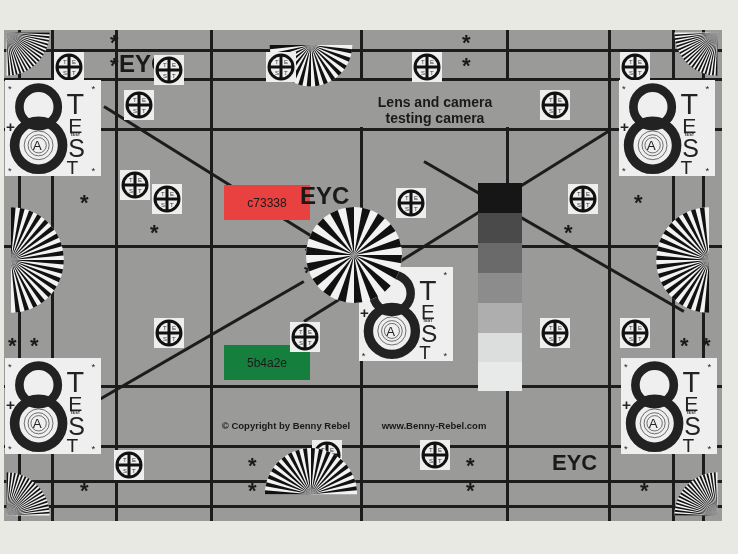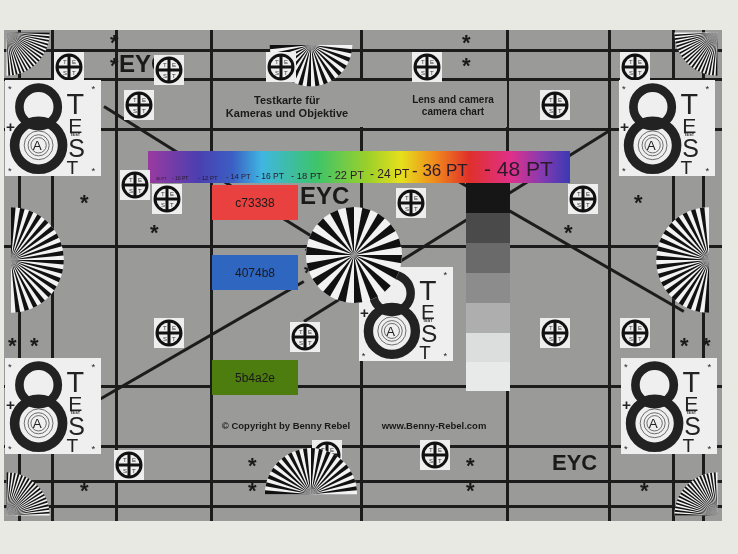--- a/index.html
+++ b/index.html
@@ -1,18 +1,18 @@
 <!DOCTYPE html>
 <html><head>
 <meta charset="utf-8">
 <style>
   html, body { margin:0; padding:0; }
   body { width:738px; height:554px; background:#e9e9e4; position:relative; overflow:hidden; font-family:"Liberation Sans", sans-serif; }
   .chart { position:absolute; left:4px; top:30px; width:718px; height:491px; background:#9a9a99; overflow:hidden; }
-  .abs { position:absolute; }
+  .abs { position:absolute;margin-left:12px; }
   .hline { position:absolute; height:3px; background:#1c1c1c; }
   .vline { position:absolute; width:3px; background:#1c1c1c; }
   .diag { position:absolute; height:3px; background:#1c1c1c; transform-origin:0 50%; }
   .txt { position:absolute; color:#1a1a1a; font-weight:bold; text-align:center; line-height:1.15; }
   .eyc { position:absolute; font-weight:bold; color:#1a1a1a; font-size:24px; letter-spacing:0px; }
   .star { position:absolute; color:#1a1a1a; font-size:22px; font-weight:bold; line-height:1; }
   .tmark { position:absolute; width:30px; height:30px; background:#eee; }
   .tmark svg { width:100%; height:100%; display:block; }
   .big8 { position:absolute; background:#efefef; }
   .big8 svg { width:100%; height:100%; display:block; }
@@ -46,50 +46,31 @@
   <div class="vline" style="left:604px;top:0;height:491px;"></div>
   <div class="vline" style="left:668px;top:0;height:491px;"></div>
   <div class="vline" style="left:698px;top:0;height:491px;"></div>
 
   <div class="diag" style="left:100px;top:75px;width:330px;transform:rotate(32deg);"></div>
   <div class="diag" style="left:300px;top:290px;width:360px;transform:rotate(-32deg);"></div>
   <div class="diag" style="left:40px;top:400px;width:300px;transform:rotate(-30deg);"></div>
   <div class="diag" style="left:420px;top:130px;width:300px;transform:rotate(30deg);"></div>
 
   <div class="abs" style="left:209px;top:51px;width:294px;height:46px;background:#9a9a99;"></div>
-  <div class="txt" style="left:210px;top:64px;width:146px;font-size:11px;">
-    <div>Testkarte für</div>
-    <div>Kameras und Objektive</div>
+  <div class="txt" style="left:359px;top:64px;width:144px;font-size:14px;">
+    <div>Lens and camera</div>
+    <div>testing camera</div>
   </div>
-  <div class="txt" style="left:377px;top:64px;width:144px;font-size:10px;">
-    <div>Lens and camera</div>
-    <div>camera chart</div>
-  </div>
-
-  <div class="rainbow">
-    <span class="pt" style="left:8px;font-size:4px;">36 PT</span>
-    <span class="pt" style="left:24px;font-size:5px;">- 10 PT</span>
-    <span class="pt" style="left:50px;font-size:6px;">- 12 PT</span>
-    <span class="pt" style="left:78px;font-size:7.5px;">- 14 PT</span>
-    <span class="pt" style="left:108px;font-size:8.5px;">- 16 PT</span>
-    <span class="pt" style="left:143px;font-size:9.5px;">- 18 PT</span>
-    <span class="pt" style="left:180px;font-size:11px;">- 22 PT</span>
-    <span class="pt" style="left:222px;font-size:12px;">- 24 PT</span>
-    <span class="pt" style="left:264px;font-size:17px;">- 36 PT</span>
-    <span class="pt" style="left:336px;font-size:21px;">- 48 PT</span>
-  </div>
+
 
   <div class="abs" style="left:208px;top:155px;width:86px;height:210px;">
     <div class="swatch" style="top:0;background:#e8413f;">
         <span>c73338</span>
       </div>
-    <div class="swatch" style="top:70px;background:#2f66c0;">
-        <span>4074b8</span>
-      </div>
-    <div class="swatch" style="top:175px;background:#4d7c0f;">
+    <div class="swatch" style="top:160px;background:#15803d;">
         <span>5b4a2e</span>
       </div>
   </div>
 
   <div class="abs" style="left:462px;top:153px;width:44px;height:208px;">
     <div class="gray" style="top:0;height:30px;background:#161616;"></div>
     <div class="gray" style="top:30px;height:30px;background:#4a4a4a;"></div>
     <div class="gray" style="top:60px;height:30px;background:#6a6a6a;"></div>
     <div class="gray" style="top:90px;height:30px;background:#8c8c8c;"></div>
     <div class="gray" style="top:120px;height:30px;background:#aeaeae;"></div>

